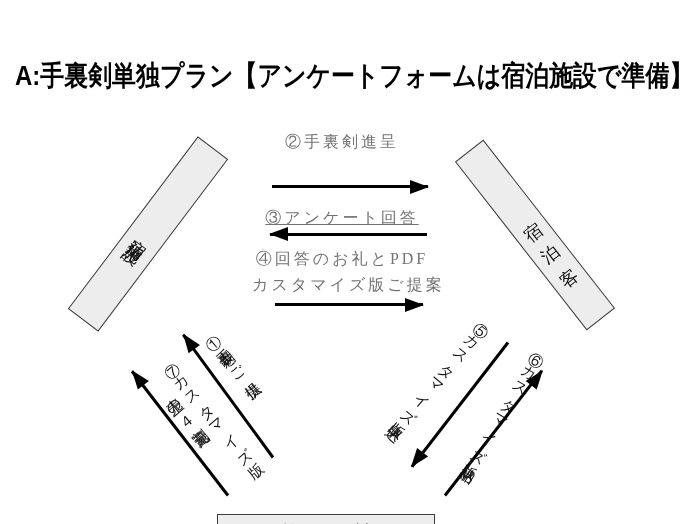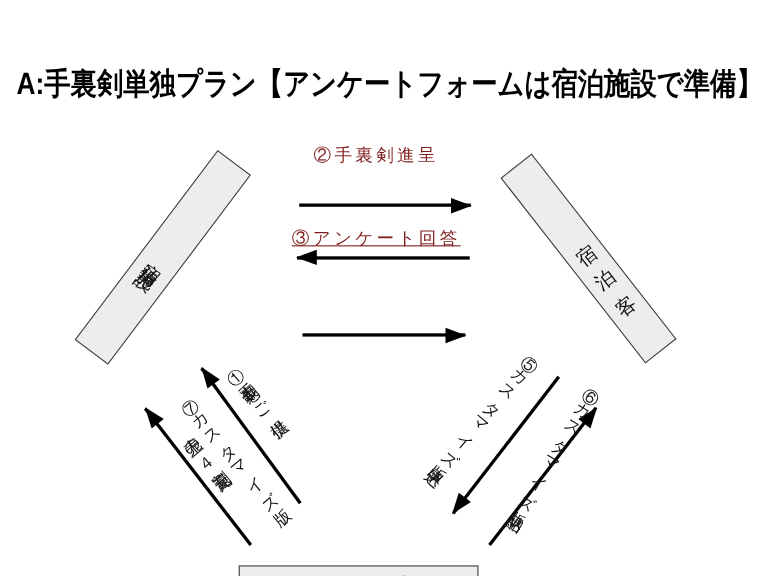--- a/index.html
+++ b/index.html
@@ -23,21 +23,21 @@
   .node-left  { left:129px; top:82px;  width:38px; height:216px; transform:rotate(37deg); }
   .node-right { left:517px; top:84px;  width:36px; height:214px; transform:rotate(-38deg); }
   .node-bottom{ left:217px; top:470px; width:218px; height:37px; }
   .vtext { writing-mode:vertical-rl; text-orientation:upright; font-size:17px; position:relative; white-space:nowrap; }
   .node-left  .vtext { letter-spacing:3px;  top:2px; }
   .node-right .vtext { letter-spacing:29px; top:15px; font-size:18px; }
   .node-bottom .htext{ font-size:19px; letter-spacing:55px; position:relative; left:28px; white-space:nowrap; }
   
   .flow-label {
     position:absolute; left:252px; width:180px; text-align:center;
-    font-size:16px; letter-spacing:3px; line-height:26px; white-space:nowrap; color:#7f1d1d;
+    font-size:16px; letter-spacing:3px; line-height:26px; white-space:nowrap; color:#737373;
   }
   .f2 { top:85px; } .f3 { top:161px;text-decoration:underline; } .f4 { top:202px; }
   
   .arrow { position:absolute; height:3px; background:#000; transform-origin:0 1.5px; }
   .arrow::after {
     content:""; position:absolute; right:-1px; top:1.5px; transform:translateY(-50%);
     width:0; height:0; border-left:19px solid #000;
     border-top:7px solid transparent; border-bottom:7px solid transparent;
   }
   
@@ -67,20 +67,24 @@
   <div class="node node-bottom">
     <span class="htext">弊社</span>
   </div>
 
   <div class="flow-label f2">
     <div>②手裏剣進呈</div>
   </div>
   <div class="flow-label f3">
     <div>③アンケート回答</div>
   </div>
+  <div class="flow-label f4">
+    <div>④回答のお礼とPDF</div>
+    <div>カスタマイズ版ご提案</div>
+  </div>
 
   <div class="arrow" style="left:272px; top:141px; width:156px;"></div>
   <div class="arrow" style="left:427px; top:189px; width:157px; transform:rotate(180deg);"></div>
   <div class="arrow" style="left:275px; top:259px; width:148px;"></div>
 
   <div class="arrow" style="left:273px; top:412px; width:152px; transform:rotate(-126.2deg);"></div>
   <div class="arrow" style="left:228px; top:450px; width:157px; transform:rotate(-127.7deg);"></div>
 
   <div class="arrow" style="left:508px; top:297px; width:157px; transform:rotate(127.7deg);"></div>
   <div class="arrow" style="left:445px; top:450px; width:158px; transform:rotate(-52.2deg);"></div>

